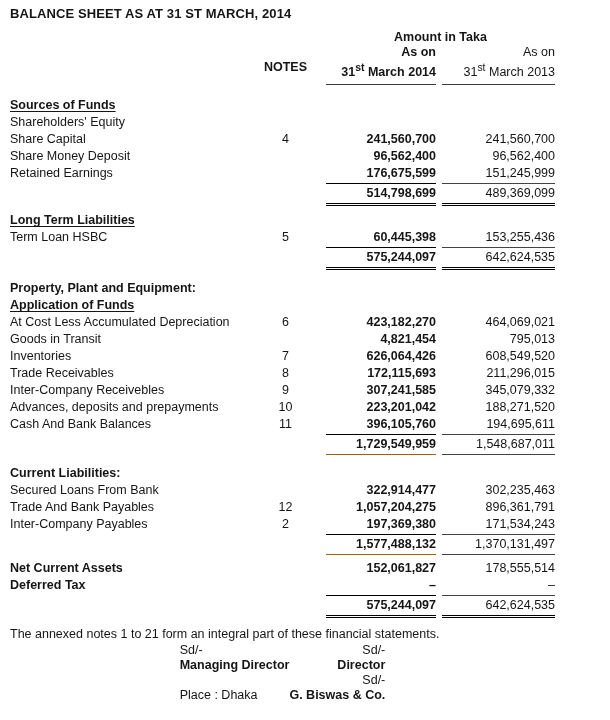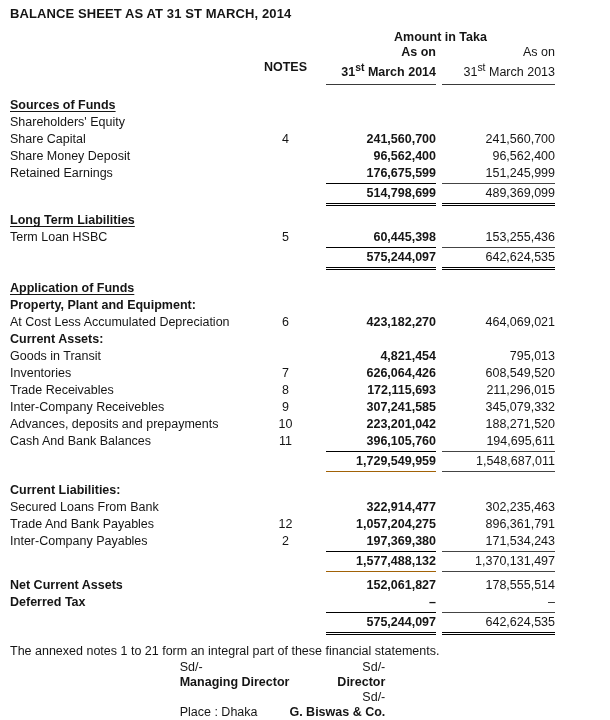--- a/index.html
+++ b/index.html
@@ -151,46 +151,39 @@
       </div>
       <div class="grid row total-row">
         <span></span>
         <span class="ctr"></span>
         <span class="amt b rule-double">575,244,097</span>
         <span></span>
         <span class="amt amt-2013 rule-double">642,624,535</span>
       </div>
       <div style="height: 10px;"></div>
       <div class="grid row">
+        <span class="b">Property, Plant and Equipment:</span>
+        <span class="ctr"></span>
+        <span class="amt b"></span>
+        <span></span>
+        <span class="amt amt-2013"></span>
+      </div>
+      <div class="grid row">
         <span class="sec">Application of Funds</span>
-        <span class="ctr"></span>
-        <span class="amt b"></span>
-        <span></span>
-        <span class="amt amt-2013"></span>
-      </div>
-      <div class="grid row">
-        <span class="b">Property, Plant and Equipment:</span>
         <span class="ctr"></span>
         <span class="amt b"></span>
         <span></span>
         <span class="amt amt-2013"></span>
       </div>
       <div class="grid row">
         <span>At Cost Less Accumulated Depreciation</span>
         <span class="ctr">6</span>
         <span class="amt b">423,182,270</span>
         <span></span>
         <span class="amt amt-2013">464,069,021</span>
-      </div>
-      <div class="grid row">
-        <span class="b">Current Assets:</span>
-        <span class="ctr"></span>
-        <span class="amt b"></span>
-        <span></span>
-        <span class="amt amt-2013"></span>
       </div>
       <div class="grid row">
         <span>Goods in Transit</span>
         <span class="ctr"></span>
         <span class="amt b">4,821,454</span>
         <span></span>
         <span class="amt amt-2013">795,013</span>
       </div>
       <div class="grid row">
         <span>Inventories</span>

